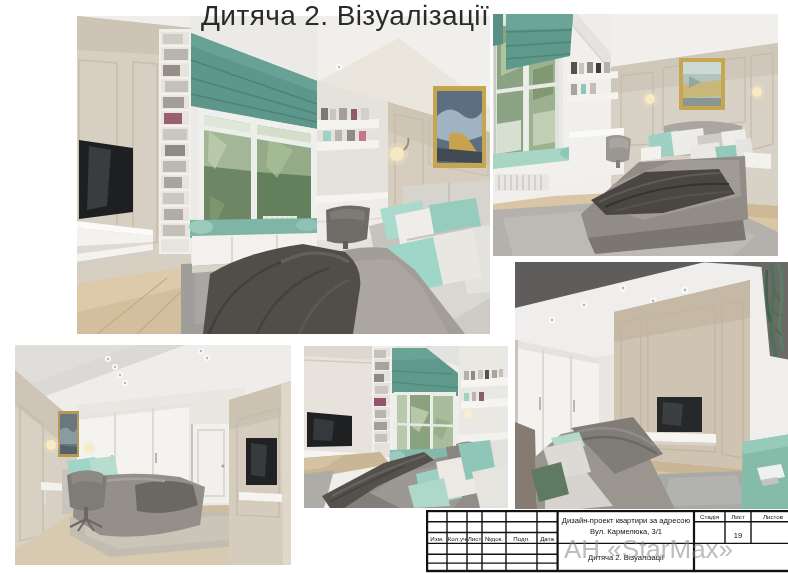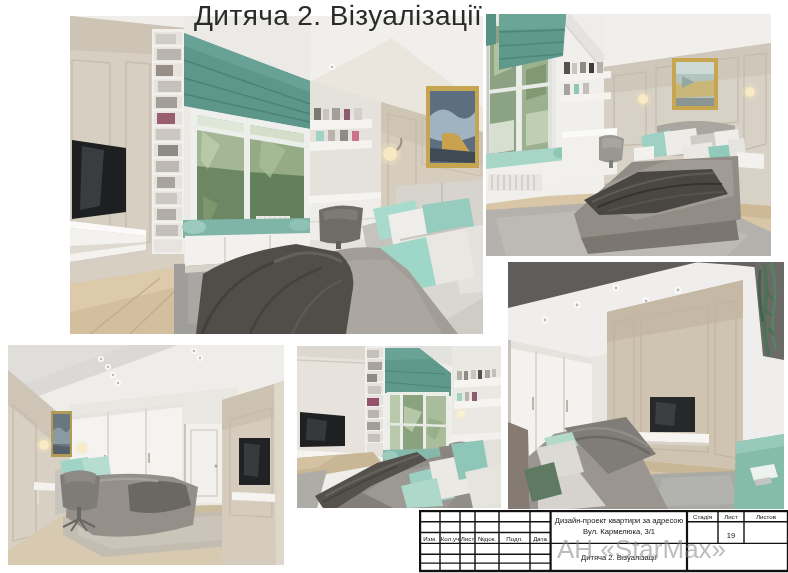--- a/index.html
+++ b/index.html
@@ -1,17 +1,17 @@
 <!DOCTYPE html>
 <html><head>
 <meta charset="utf-8">
 <style>
   html,body{margin:0;padding:0;background:#ffffff;width:788px;height:573px;overflow:hidden;}
   body{font-family:"Liberation Sans", sans-serif;position:relative;}
-  .abs{position:absolute;}
+  .abs{position:absolute;margin-left:7px;}
   svg{display:block;}
 </style>
 </head>
 <body>
 
 <div class="abs" style="left:194px;top:0px;font-size:28px;letter-spacing:0.4px;color:#2a2a2a;z-index:10;white-space:nowrap;">Дитяча 2. Візуалізації</div>
 
 <div class="abs" style="left:70px;top:16px;width:413px;height:318px;" id="p1">
 <svg width="413" height="318" viewBox="0 0 413 318">
 

